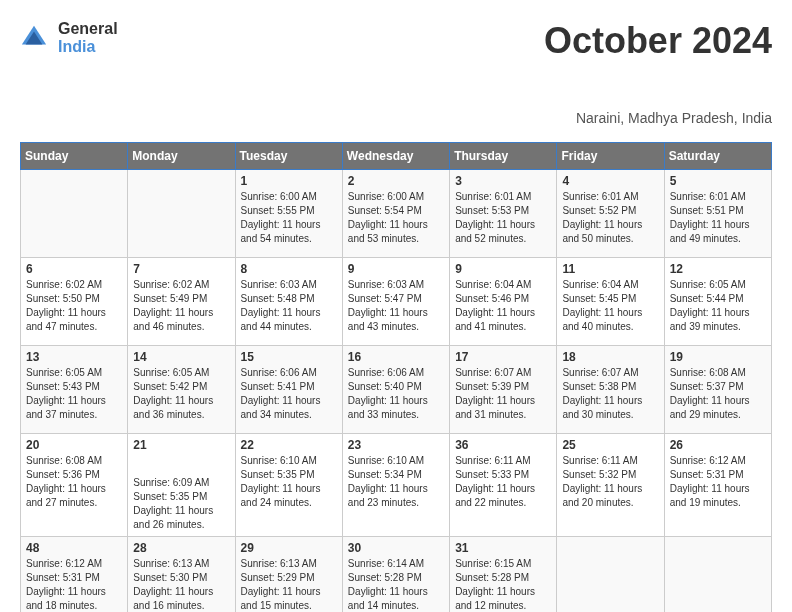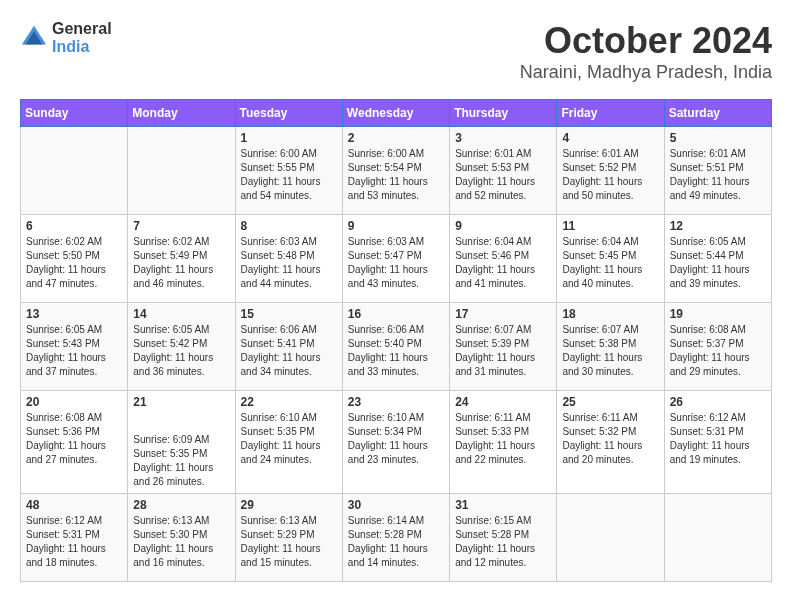--- a/index.html
+++ b/index.html
@@ -12,21 +12,21 @@
     }
     .header {
       display: flex;
       justify-content: space-between;
       align-items: flex-start;
       margin-bottom: 16px;
     }
     .logo {
       display: flex;
       align-items: center;
-      gap: 4px;
+      gap: 10px;
     }
     .logo-text {
       display: flex;
       flex-direction: column;
       line-height: 1.1;
     }
     .logo-general {
       font-size: 16px;
       font-weight: bold;
       color: #333;
@@ -42,30 +42,31 @@
     }
     .title-block {
       text-align: right;
     }
     .month-title {
       font-size: 36px;
       font-weight: bold;
       color: #333;
     }
     .location {
-      font-size: 18px;
+      font-size: 14px;
       color: #555;
+      margin-top: 48px;
     }
     table {
       width: 100%;
       border-collapse: collapse;
       table-layout: fixed;
     }
     thead tr th {
-      background: #8b5cf6;
+      background: #737373;
       color: #fff;
       font-size: 12px;
       font-weight: bold;
       padding: 6px 4px;
       text-align: left;
       border: 1px solid #3a7bc8;
     }
     tbody tr td {
       vertical-align: top;
       border: 1px solid #ccc;
@@ -262,21 +263,21 @@
 Sunset: 5:35 PM
 Daylight: 11 hours and 24 minutes.</div>
         </td>
         <td>
           <span class="day-num">23</span>
           <div class="day-info" style="white-space: pre-line;">Sunrise: 6:10 AM
 Sunset: 5:34 PM
 Daylight: 11 hours and 23 minutes.</div>
         </td>
         <td>
-          <span class="day-num">24</span>
+          <span class="day-num">36</span>
           <div class="day-info" style="white-space: pre-line;">Sunrise: 6:11 AM
 Sunset: 5:33 PM
 Daylight: 11 hours and 22 minutes.</div>
         </td>
         <td>
           <span class="day-num">25</span>
           <div class="day-info" style="white-space: pre-line;">Sunrise: 6:11 AM
 Sunset: 5:32 PM
 Daylight: 11 hours and 20 minutes.</div>
         </td>

